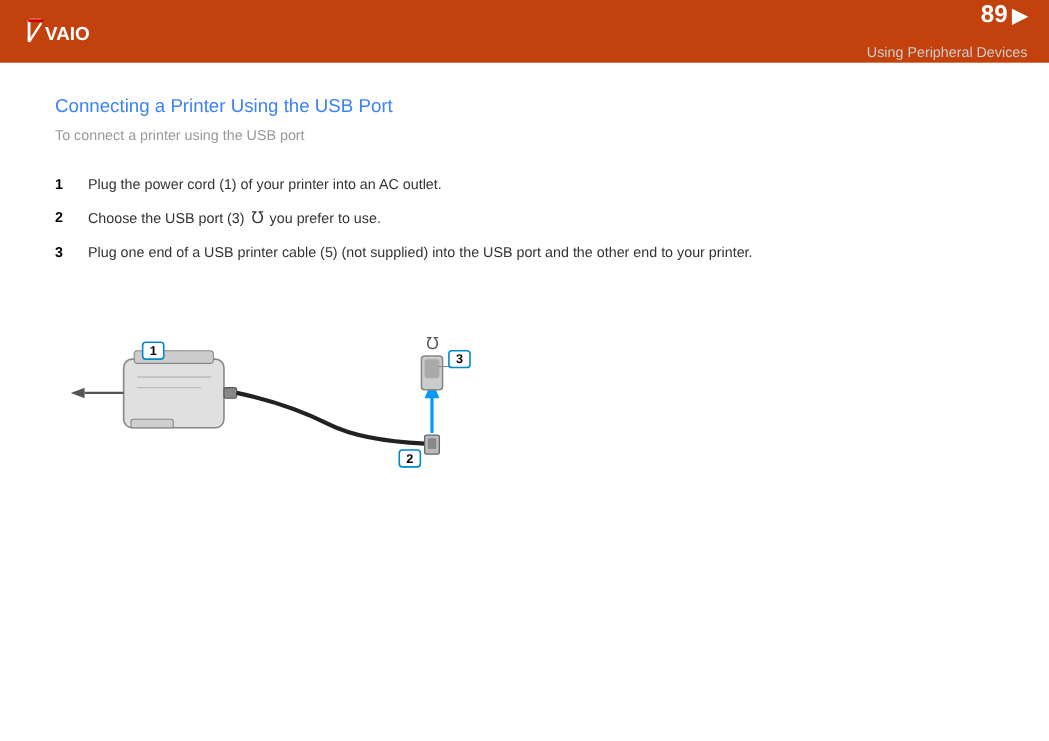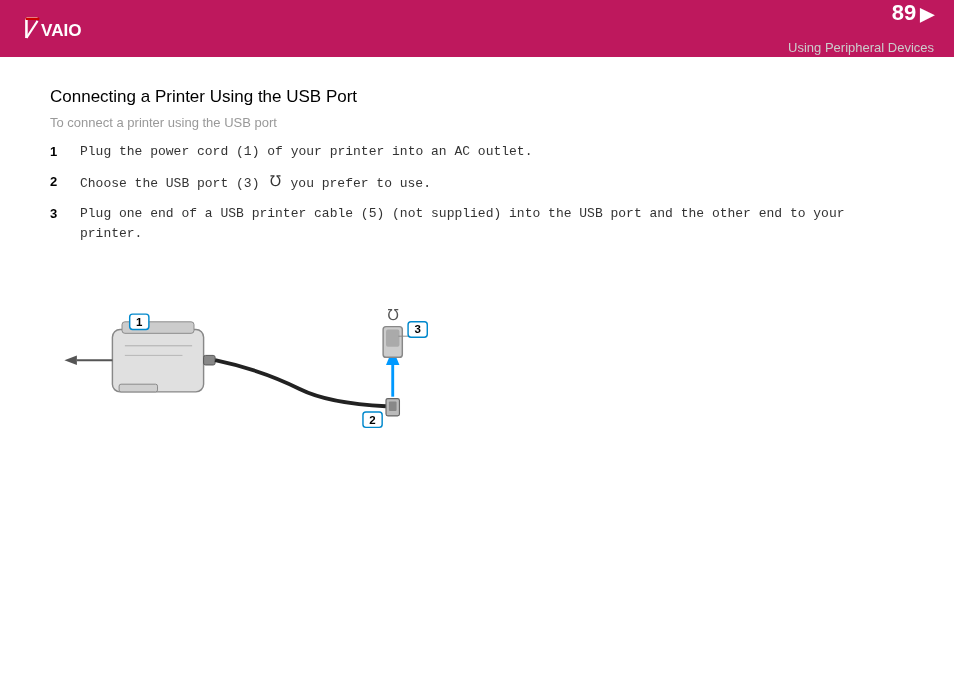--- a/index.html
+++ b/index.html
@@ -7,21 +7,21 @@
     body {
       width: 954px;
       height: 674px;
       background: #ffffff;
       font-family: Arial, Helvetica, sans-serif;
       overflow: hidden;
     }
 
     
     .header {
-      background: #be185d;
+      background: #c2410c;
       height: 57px;
       display: flex;
       align-items: center;
       justify-content: space-between;
       padding: 0 20px;
     }
 
     .vaio-logo {
       display: flex;
       align-items: center;
@@ -70,36 +70,36 @@
 
     .intro-text {
       font-size: 13px;
       color: #333333;
       margin-bottom: 18px;
       line-height: 1.5;
     }
 
     .section-title {
       font-size: 17px;
-      color: #000000;
+      color: #3b82f6;
       margin-bottom: 8px;
       font-weight: normal;
     }
 
     .section-intro {
       font-size: 13px;
       color: #333333;
       margin-bottom: 10px;
       line-height: 1.5;
     }
 
     .sub-heading {
       font-size: 13px;
       color: #999999;
-      margin-bottom: 12px;
+      margin-bottom: 28px;
       font-style: normal;
     }
 
     .steps {
       list-style: none;
       margin-bottom: 20px;
     }
 
     .step-item {
       display: flex;
@@ -112,21 +112,20 @@
 
     .step-num {
       font-weight: bold;
       min-width: 22px;
       margin-right: 8px;
       color: #000000;
     }
 
     .step-text {
       flex: 1;
-      font-family: Liberation Mono, monospace;
     }
 
     .usb-icon {
       display: inline-block;
       font-size: 15px;
       color: #333;
       vertical-align: middle;
       margin: 0 2px;
     }
 

